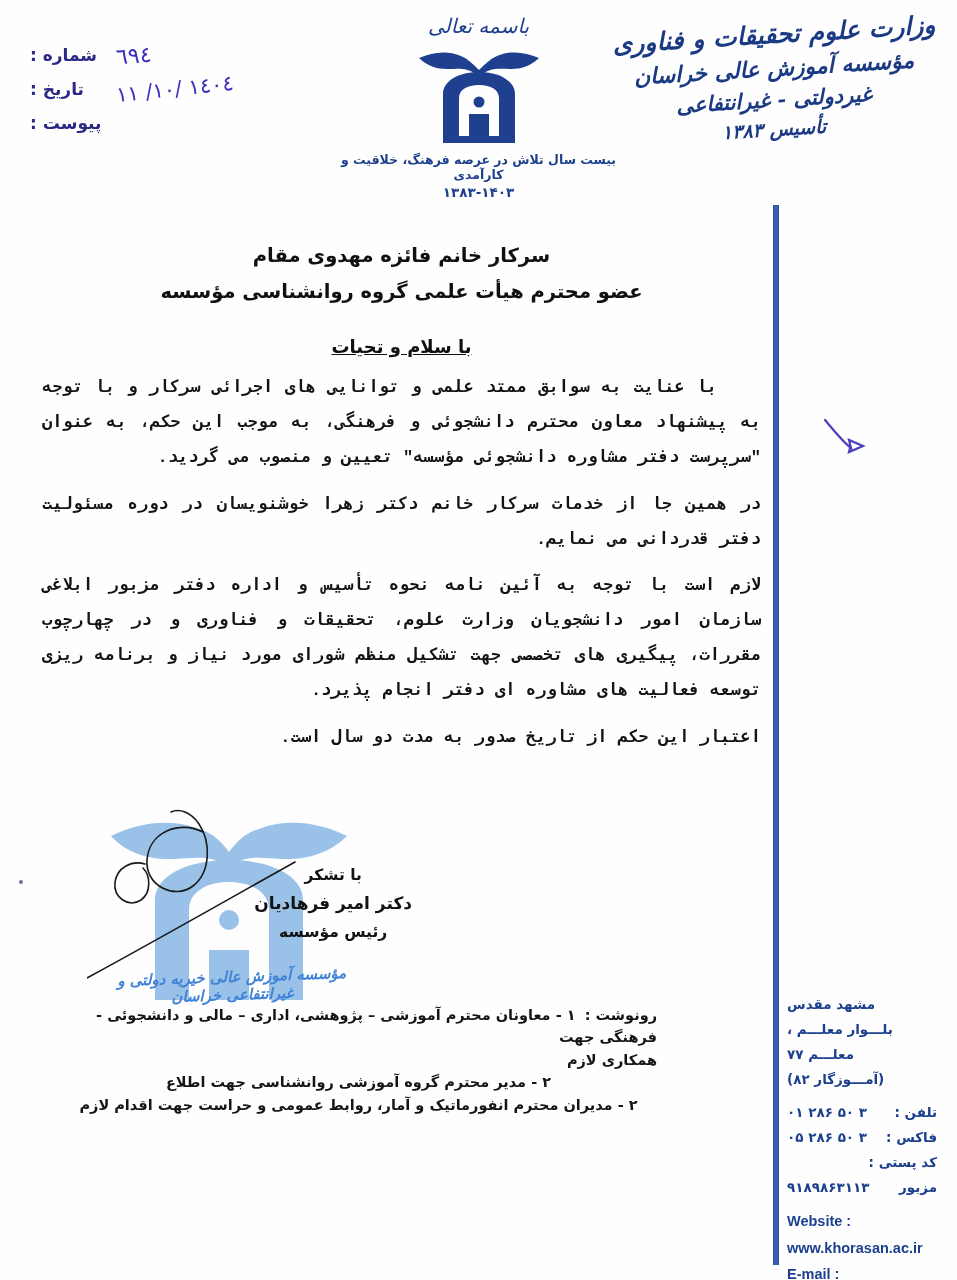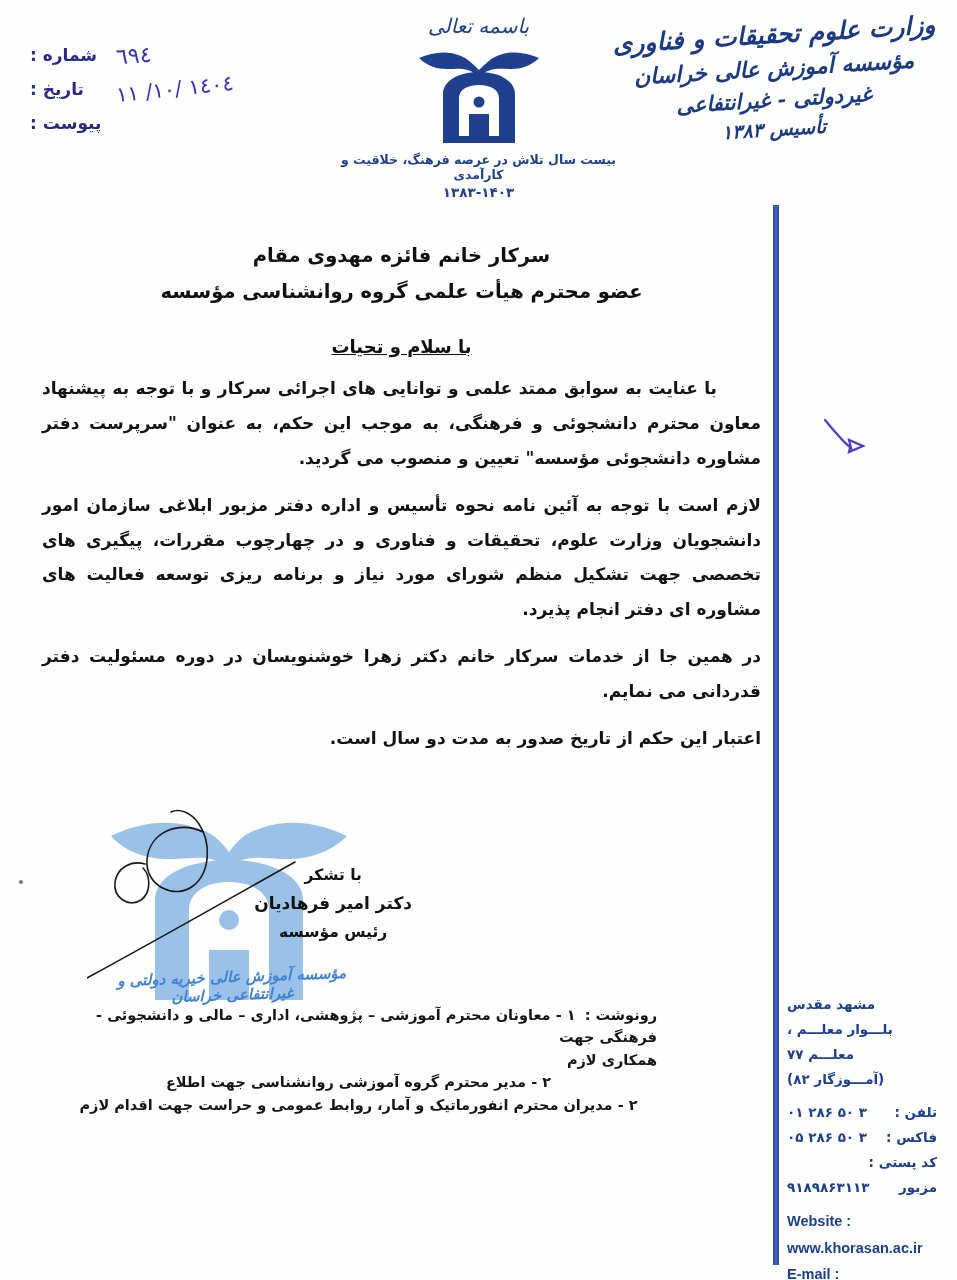--- a/index.html
+++ b/index.html
@@ -145,20 +145,21 @@
     text-decoration: underline;
   }
   p.para {
     font-size: 17px;
     font-weight: bold;
     line-height: 2.05;
     text-align: justify;
     text-align-last: right;
     margin: 0 0 12px 0;
     color: #131313;
+    font-family: Liberation Mono, monospace;
   }
   p.para.indent { text-indent: 44px; }
   p.para.just-all { text-align: justify; }
 
   
   .sign-block {
     position: absolute;
     top: 862px;
     right: 545px;
     text-align: center;
@@ -324,22 +325,22 @@
 
   <div class="body-area">
     <div class="recipient">
       <div>سرکار خانم فائزه مهدوی مقام</div>
       <div>عضو محترم هیأت علمی گروه روانشناسی مؤسسه</div>
     </div>
 
     <div class="greeting">با سلام و تحیات</div>
 
     <p class="para indent just-all">با عنایت به سوابق ممتد علمی و توانایی های اجرائی سرکار و با توجه به پیشنهاد معاون محترم دانشجوئی و فرهنگی، به موجب این حکم، به عنوان "سرپرست دفتر مشاوره دانشجوئی مؤسسه" تعیین و منصوب می گردید.</p>
+    <p class="para just-all">در همین جا از خدمات سرکار خانم دکتر زهرا خوشنویسان در دوره مسئولیت دفتر قدردانی می نمایم.</p>
     <p class="para just-all">لازم است با توجه به آئین نامه نحوه تأسیس و اداره دفتر مزبور ابلاغی سازمان امور دانشجویان وزارت علوم، تحقیقات و فناوری و در چهارچوب مقررات، پیگیری های تخصصی جهت تشکیل منظم شورای مورد نیاز و برنامه ریزی توسعه فعالیت های مشاوره ای دفتر انجام پذیرد.</p>
-    <p class="para just-all">در همین جا از خدمات سرکار خانم دکتر زهرا خوشنویسان در دوره مسئولیت دفتر قدردانی می نمایم.</p>
     <p class="para">اعتبار این حکم از تاریخ صدور به مدت دو سال است.</p>
   </div>
 
   <svg class="stamp" viewBox="0 0 260 215">
     <g fill="#7fb2e4" opacity="0.95">
       <path d="M14 44 C46 28 80 26 110 40 C120 45 126 52 132 60 C138 52 144 45 154 40
                C184 26 218 28 250 44 C232 62 208 68 186 67 C164 66 146 62 134 76 L132 79 L128 75
                C116 62 98 66 76 67 C54 68 30 62 14 44 Z"></path>
       <path d="M58 208 L58 108 C58 84 90 68 132 68 C174 68 206 84 206 108 L206 208 L172 208 L172 118
                C172 100 154 90 132 90 C110 90 92 100 92 118 L92 208 Z"></path>

